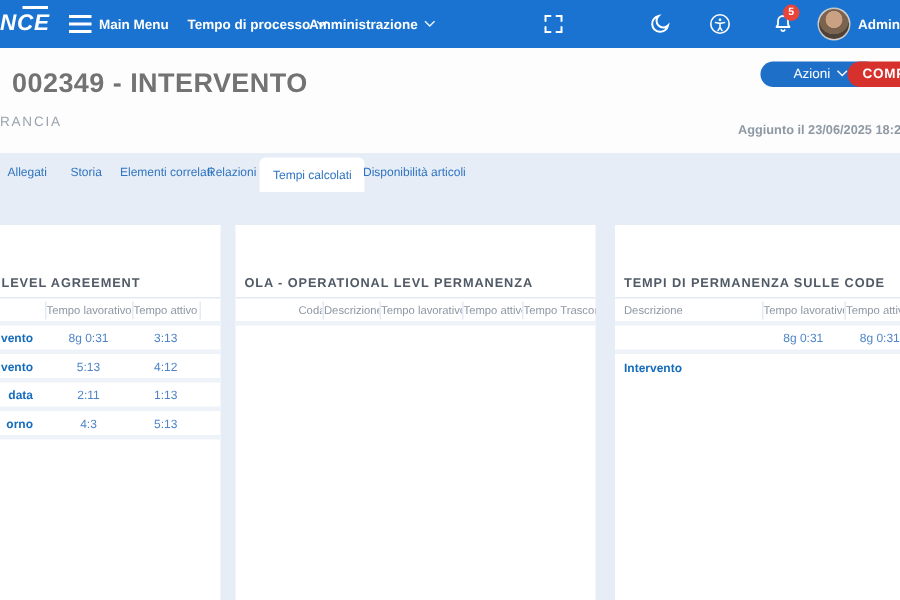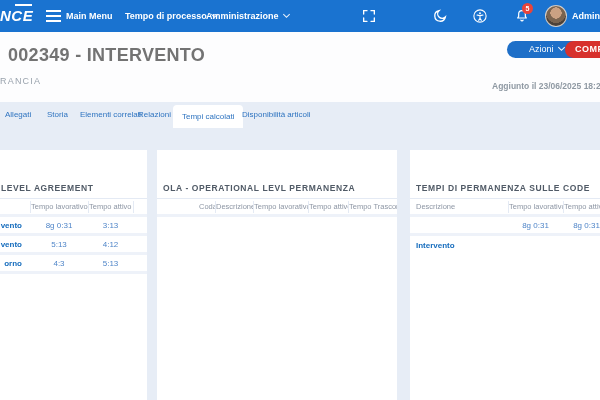--- a/index.html
+++ b/index.html
@@ -140,20 +140,26 @@
         <span class="cell c2">3:13</span>
         <span class="cell c3"></span>
       </div>
       <div class="trow">
         <span class="cell lbl-cut c0">vento</span>
         <span class="cell c1">5:13</span>
         <span class="cell c2">4:12</span>
         <span class="cell c3"></span>
       </div>
       <div class="trow">
+        <span class="cell lbl-cut c0">data</span>
+        <span class="cell c1">2:11</span>
+        <span class="cell c2">1:13</span>
+        <span class="cell c3"></span>
+      </div>
+      <div class="trow">
         <span class="cell lbl-cut c0">orno</span>
         <span class="cell c1">4:3</span>
         <span class="cell c2">5:13</span>
         <span class="cell c3"></span>
       </div>
     </div>
 
     <div class="panel" id="panel-ola">
       <div class="panel-title">OLA - OPERATIONAL LEVL PERMANENZA</div>
       <div class="cols">

